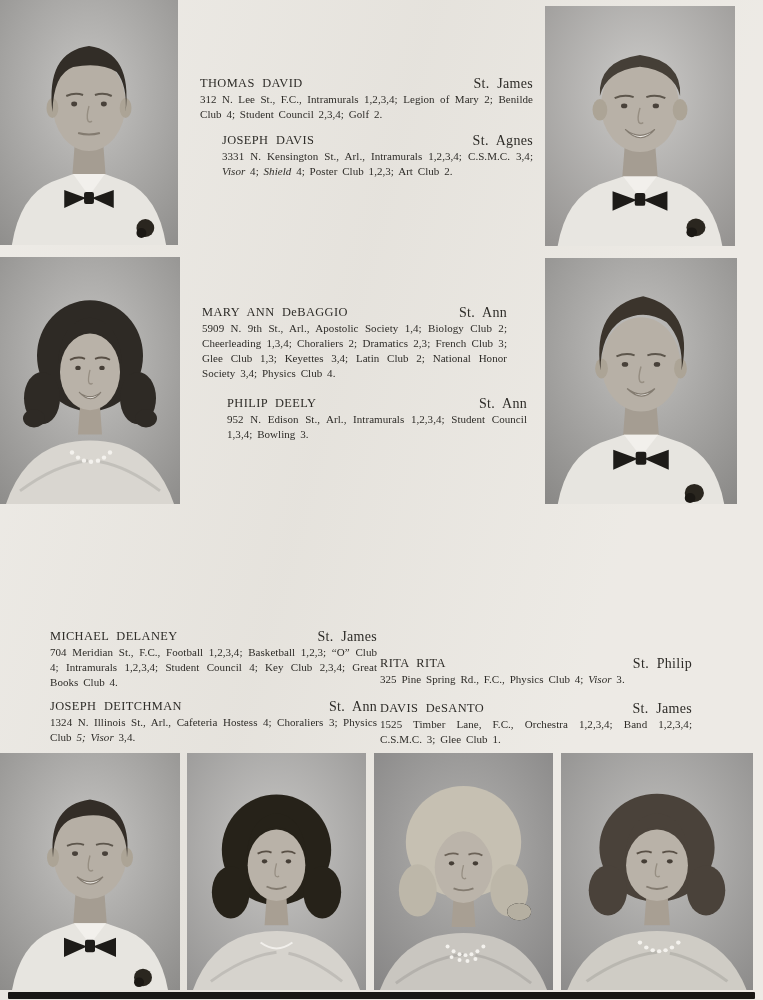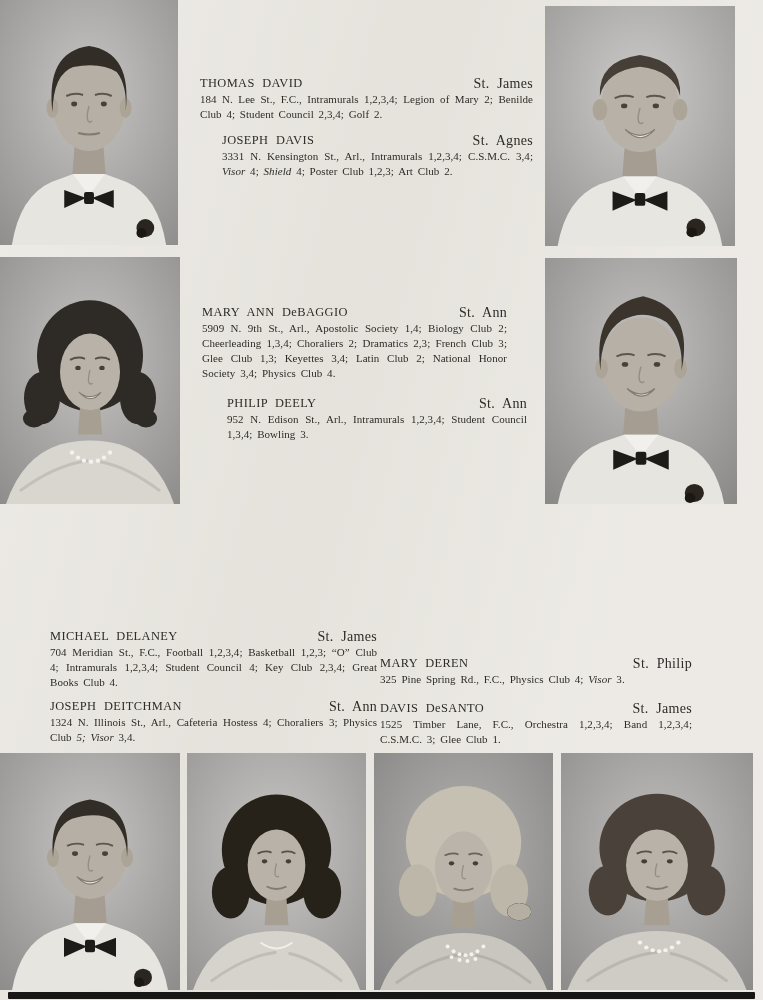--- a/index.html
+++ b/index.html
@@ -301,21 +301,21 @@
         <circle cx="110" cy="196" r="2.1"></circle>
       </g>
     </svg>
   </div>
 
   <section class="entry" style="left:200px;top:76px;width:333px">
     <header class="ehead">
       <span class="ename">THOMAS DAVID</span>
       <span class="eparish">St. James</span>
     </header>
-    <p class="ebody"><span>184 N. Lee St., F.C., Intramurals 1,2,3,4; Legion of Mary 2; Benilde Club 4; Student Council 2,3,4; Golf 2.</span></p>
+    <p class="ebody"><span>312 N. Lee St., F.C., Intramurals 1,2,3,4; Legion of Mary 2; Benilde Club 4; Student Council 2,3,4; Golf 2.</span></p>
   </section>
 
   <section class="entry" style="left:222px;top:133px;width:311px">
     <header class="ehead">
       <span class="ename">JOSEPH DAVIS</span>
       <span class="eparish">St. Agnes</span>
     </header>
     <p class="ebody"><span>3331 N. Kensington St., Arl., Intramurals 1,2,3,4; C.S.M.C. 3,4; </span><i>Visor</i><span> 4; </span><i>Shield</i><span> 4; Poster Club 1,2,3; Art Club 2.</span></p>
   </section>
 
@@ -346,21 +346,21 @@
   <section class="entry" style="left:50px;top:699px;width:327px">
     <header class="ehead">
       <span class="ename">JOSEPH DEITCHMAN</span>
       <span class="eparish">St. Ann</span>
     </header>
     <p class="ebody"><span>1324 N. Illinois St., Arl., Cafeteria Hostess 4; Choraliers 3; Physics Club </span><i>5; Visor</i><span> 3,4.</span></p>
   </section>
 
   <section class="entry" style="left:380px;top:656px;width:312px">
     <header class="ehead">
-      <span class="ename">MARY DEREN</span>
+      <span class="ename">RITA RITA</span>
       <span class="eparish">St. Philip</span>
     </header>
     <p class="ebody"><span>325 Pine Spring Rd., F.C., Physics Club 4; </span><i>Visor</i><span> 3.</span></p>
   </section>
 
   <section class="entry" style="left:380px;top:701px;width:312px">
     <header class="ehead">
       <span class="ename">DAVIS DeSANTO</span>
       <span class="eparish">St. James</span>
     </header>

